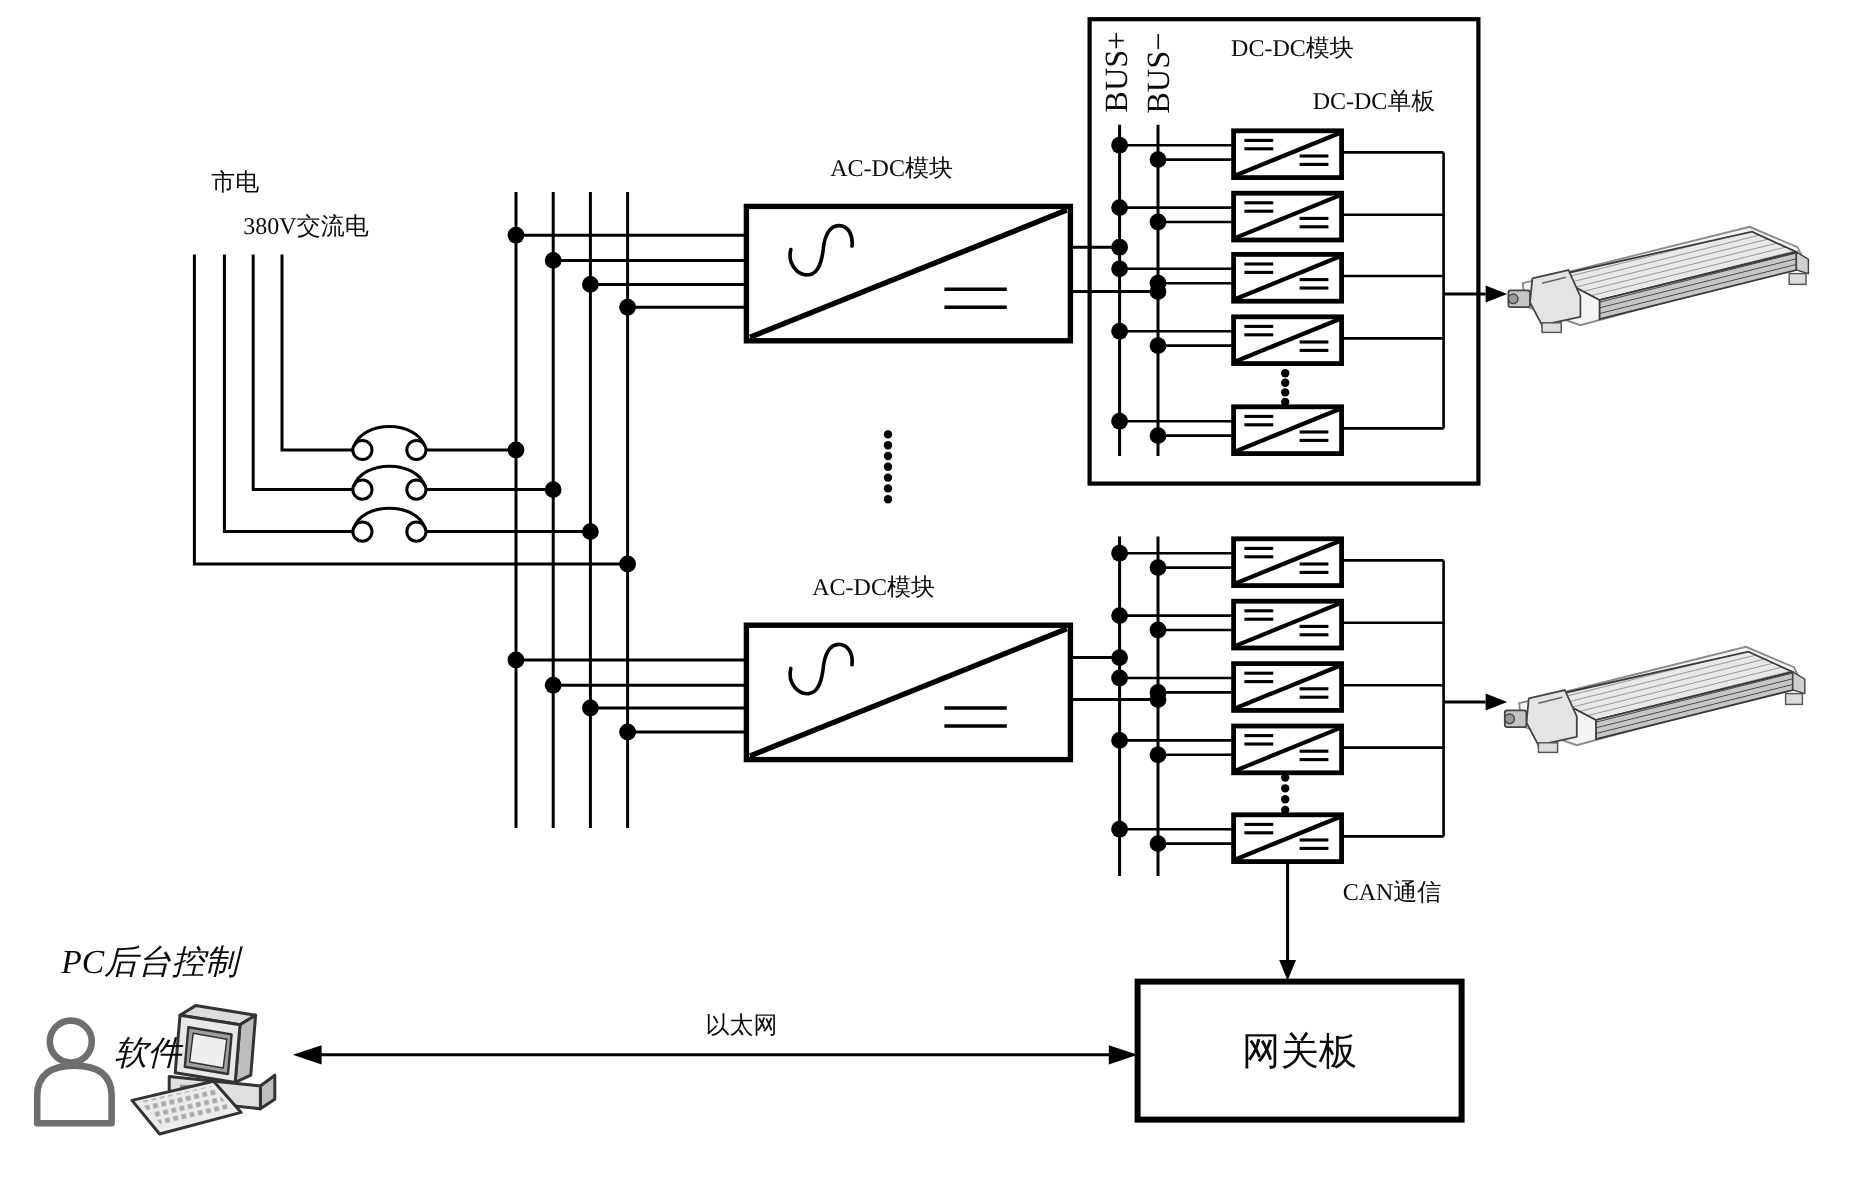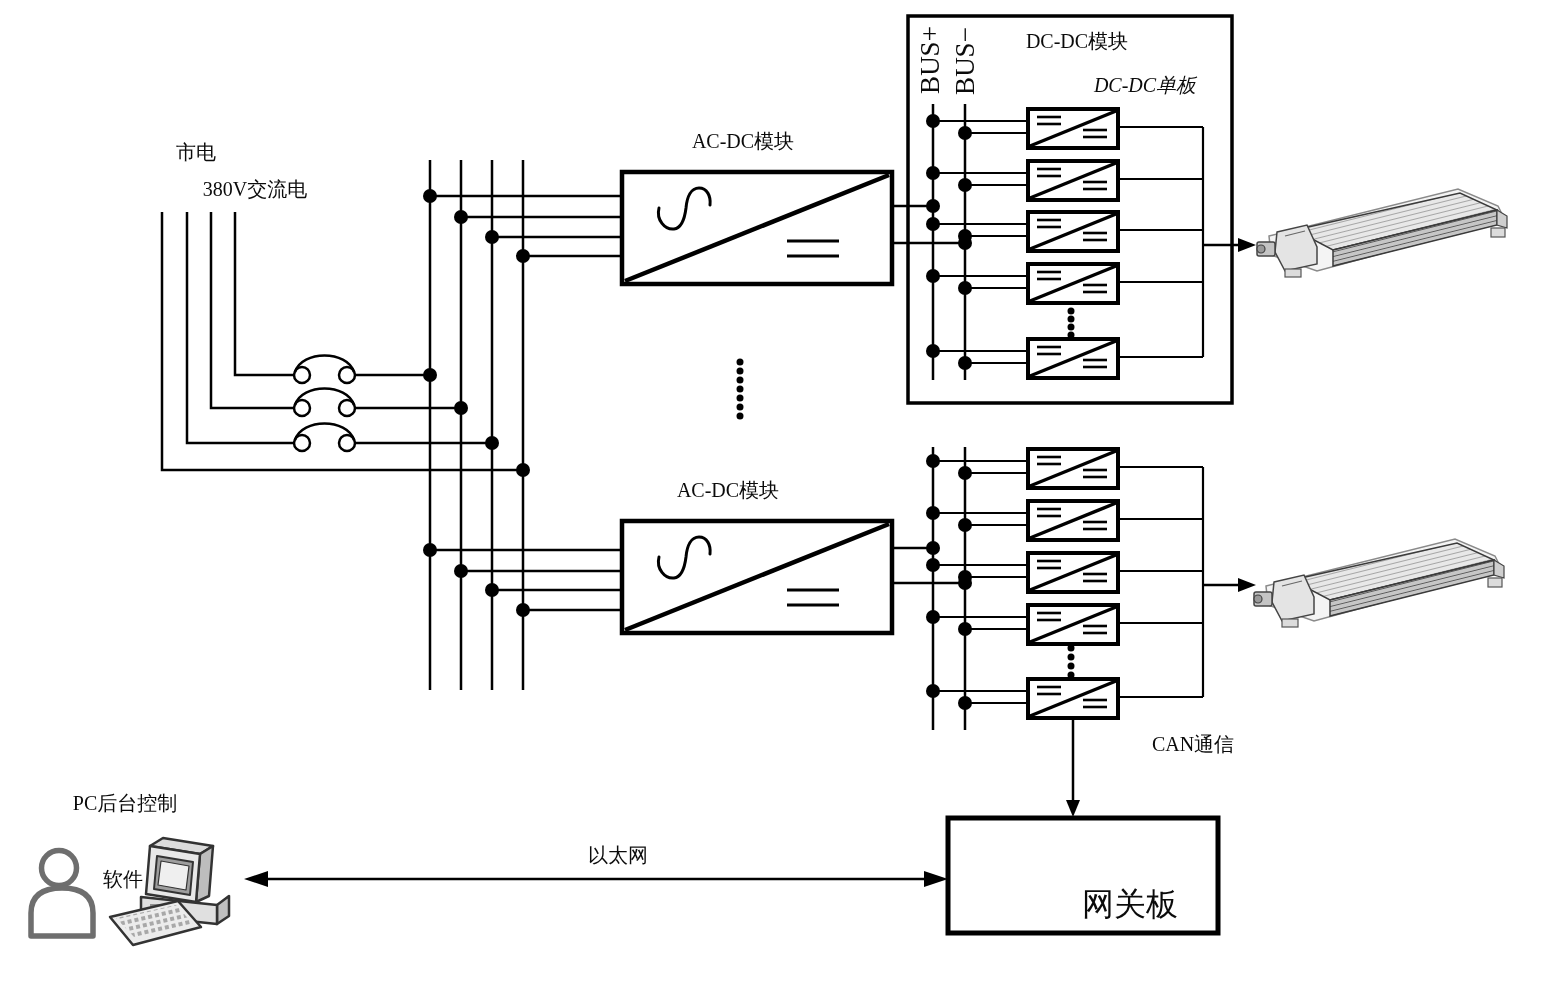--- a/index.html
+++ b/index.html
@@ -2,21 +2,21 @@
 <html><head>
 <meta charset="utf-8">
 <style>
   html,body{margin:0;padding:0;background:#fff;}
   #canvas{position:relative;width:1542px;height:983px;background:#fff;overflow:hidden;
           font-family:"Liberation Serif","DejaVu Serif",serif;color:#0b0b0b;}
   #wiring{position:absolute;left:0;top:0;}
   .lbl{position:absolute;transform:translate(-50%,-50%);white-space:nowrap;
        font-family:"Liberation Serif","DejaVu Serif",serif;color:#0b0b0b;line-height:1.1;}
   .lbl.rot{transform:translate(-50%,-50%) rotate(-90deg);}
-  .s30{font-size:20px;} .s28{font-size:20px;} .s27{font-size:27px;} .s32{font-size:32px;}
+  .s30{font-size:20px;} .s28{font-size:28px;font-style:italic;} .s27{font-size:27px;} .s32{font-size:32px;}
 </style>
 </head>
 <body>
 
 <div id="canvas">
 
 <svg id="wiring" width="1542" height="983" viewBox="0 0 1542 983">
   <defs>
 
     <g id="dcdc-cell">
@@ -276,25 +276,25 @@
   </g>
 </svg>
 
 <div class="lbl s30" style="left:196px;top:152px;">市电</div>
 <div class="lbl s30" style="left:207px;top:189px;margin-left:48px;">380V交流电</div>
 
 <div class="lbl s30" style="left:743px;top:141px;">AC-DC模块</div>
 <div class="lbl s30" style="left:728px;top:490px;">AC-DC模块</div>
 
 <div class="lbl s30" style="left:1077px;top:41px;">DC-DC模块</div>
-<div class="lbl s30" style="left:1145px;top:85px;font-style:italic;">DC-DC单板</div>
+<div class="lbl s30" style="left:1145px;top:85px;">DC-DC单板</div>
 
 <div class="lbl rot s27" style="left:931px;top:60px;">BUS+</div>
 <div class="lbl rot s27" style="left:966px;top:61px;">BUS−</div>
 
-<div class="lbl s30" style="left:1160px;top:744px;margin-left:33px;">CAN通信</div>
-<div class="lbl s32" style="left:1130px;top:876px;margin-top:29px;">网关板</div>
+<div class="lbl s30" style="left:1160px;top:744px;">CAN通信</div>
+<div class="lbl s32" style="left:1083px;top:876px;">网关板</div>
 <div class="lbl s30" style="left:618px;top:855px;">以太网</div>
 
 <div class="lbl s28" style="left:125px;top:803px;">PC后台控制</div>
 <div class="lbl s28" style="left:123px;top:879px;">软件</div>
 
 </div>
 
 </body></html>

